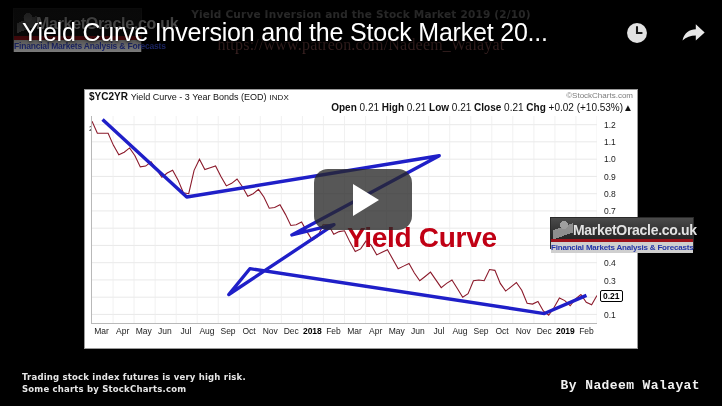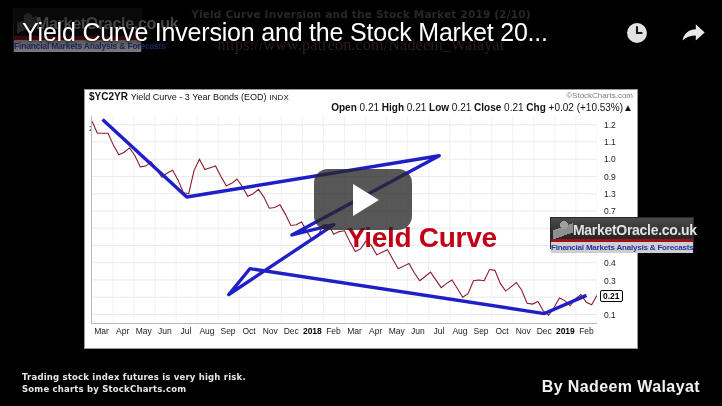--- a/index.html
+++ b/index.html
@@ -178,22 +178,22 @@
 
   
   #disclaimer {
     position:absolute; left:22px; top:371px;
     font-family:"DejaVu Sans", sans-serif;
     font-size:8.5px; font-weight:bold; color:#e6e6e6;
     line-height:12px; letter-spacing:.2px; white-space:nowrap;
   }
   #author {
     position:absolute; right:22px; top:378px;
-    font-family:Liberation Sans, sans-serif;
-    font-size:16px; font-weight:bold; color:#f2f2f2;
+    font-family:Liberation Mono, monospace;
+    font-size:13px; font-weight:bold; color:#f2f2f2;
     letter-spacing:.4px; white-space:nowrap;
   }
 
   
   #top-gradient {
     position:absolute; left:0; top:0; width:722px; height:72px;
     background:linear-gradient(180deg, rgba(0,0,0,.86) 0%, rgba(0,0,0,.55) 55%, rgba(0,0,0,0) 100%);
     pointer-events:none;
   }
   #overlay-title {
@@ -305,21 +305,21 @@
           <polyline id="price-series" fill="none" stroke="#8b1a2b" stroke-width="1.1" points="0.0,5.3 5.4,17.5 10.8,17.5 16.2,17.5 21.6,29.8 27.0,39.4 32.4,36.8 37.8,32.4 43.2,40.3 48.6,51.6 54.0,50.8 59.4,46.4 64.9,54.3 70.3,62.1 75.7,57.8 81.1,55.1 86.5,64.8 91.9,77.9 97.3,78.8 102.7,55.1 108.1,43.8 113.5,54.3 118.9,52.5 124.3,50.7 129.7,61.3 135.1,70.9 140.5,68.3 145.9,63.9 151.3,71.8 156.7,81.4 162.1,78.8 167.5,74.4 172.9,82.2 178.3,93.6 183.7,92.8 189.1,90.1 194.6,99.8 200.0,111.1 205.4,110.3 210.8,107.6 216.2,117.3 221.6,126.0 227.0,122.5 232.4,110.3 237.8,110.3 243.2,119.9 248.6,117.3 254.0,116.4 259.4,127.7 264.8,137.4 270.2,134.8 275.6,126.9 281.0,131.3 286.4,140.9 291.8,138.3 297.2,135.6 302.6,145.3 308.0,154.9 313.4,152.3 318.9,149.6 324.3,159.3 329.7,167.1 335.1,162.8 340.5,158.4 345.9,166.3 351.3,174.1 356.7,169.8 362.1,166.3 367.5,175.0 372.9,183.8 378.3,180.3 383.7,167.1 389.1,166.3 394.5,167.1 399.9,155.8 405.3,156.6 410.7,169.8 416.1,177.6 421.5,173.3 426.9,168.9 432.3,176.8 437.7,189.9 443.1,190.8 448.6,188.1 454.0,197.8 459.4,202.1 464.8,194.3 470.2,184.6 475.6,187.3 481.0,192.5 486.4,185.5 491.8,181.1 497.2,189.0 502.6,191.6 508.0,182.0"></polyline>
           <polyline id="trend-series" fill="none" stroke="#1f1fc8" stroke-width="3.4" stroke-linejoin="round" points="10.6,3.5 95.3,82.2 349.3,40.3 201.1,120.7 243.4,110.3 137.6,181.1 158.8,154.9 455.1,200.4 497.4,182.0"></polyline>
         </svg>
       </div>
 
       <div id="y-axis">
           <div class="ytick" style="top: 4.16667%;">1.2</div>
           <div class="ytick" style="top: 12.5%;">1.1</div>
           <div class="ytick" style="top: 20.8333%;">1.0</div>
           <div class="ytick" style="top: 29.1667%;">0.9</div>
-          <div class="ytick" style="top: 37.5%;">1.3</div>
+          <div class="ytick" style="top: 37.5%;">0.8</div>
           <div class="ytick" style="top: 45.8333%;">0.7</div>
           <div class="ytick" style="top: 54.1667%;">0.6</div>
           <div class="ytick" style="top: 62.5%;">0.5</div>
           <div class="ytick" style="top: 70.8333%;">0.4</div>
           <div class="ytick" style="top: 79.1667%;">0.3</div>
           <div class="ytick" style="top: 87.5%;">0.2</div>
           <div class="ytick" style="top: 95.8333%;">0.1</div>
           <div class="ylast" style="top: 86.6667%;">0.21</div>
         </div>
       <div id="x-axis">

